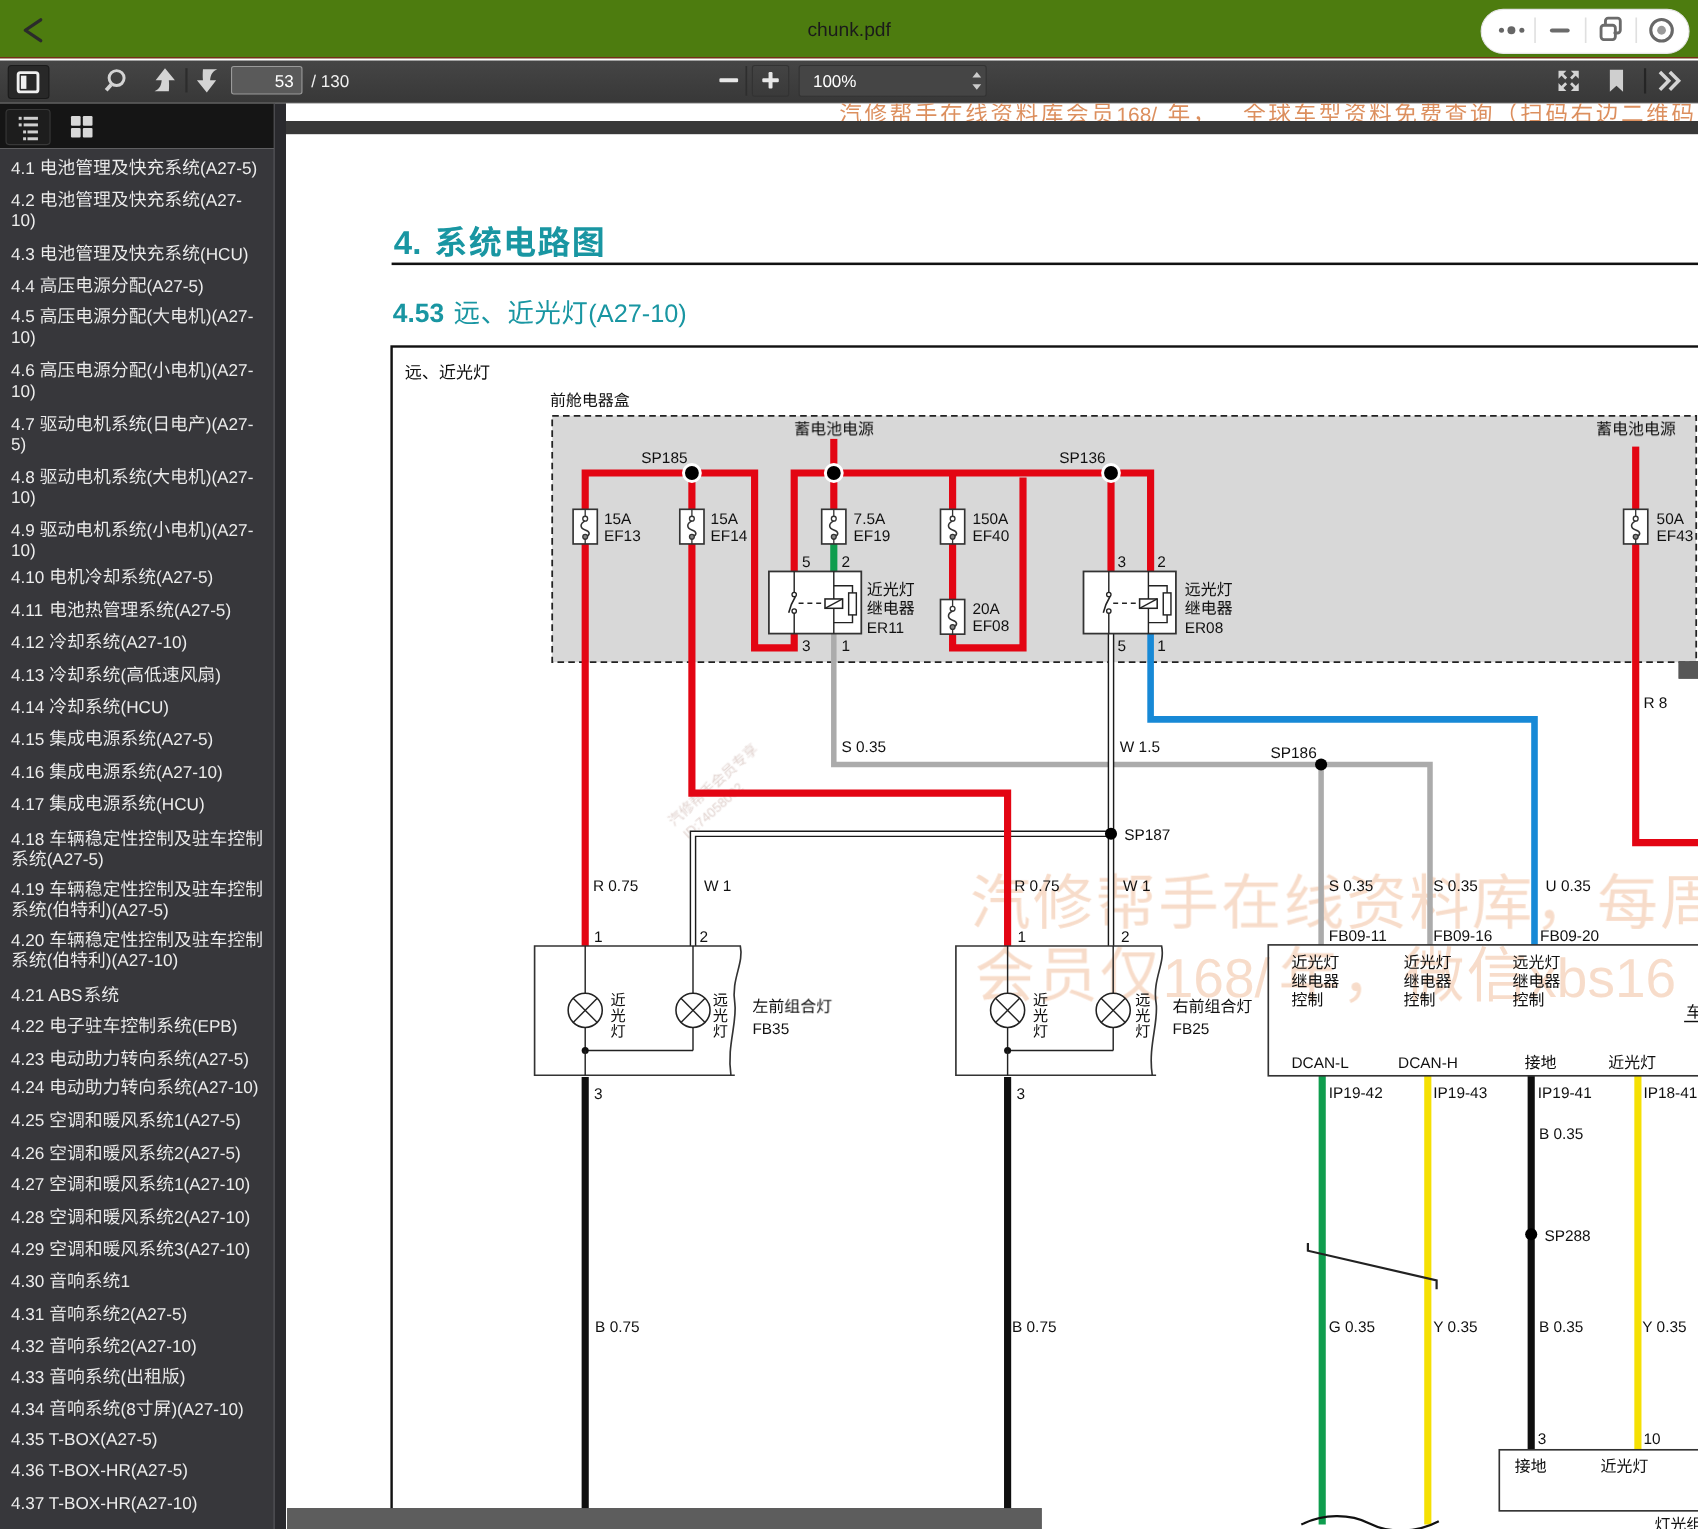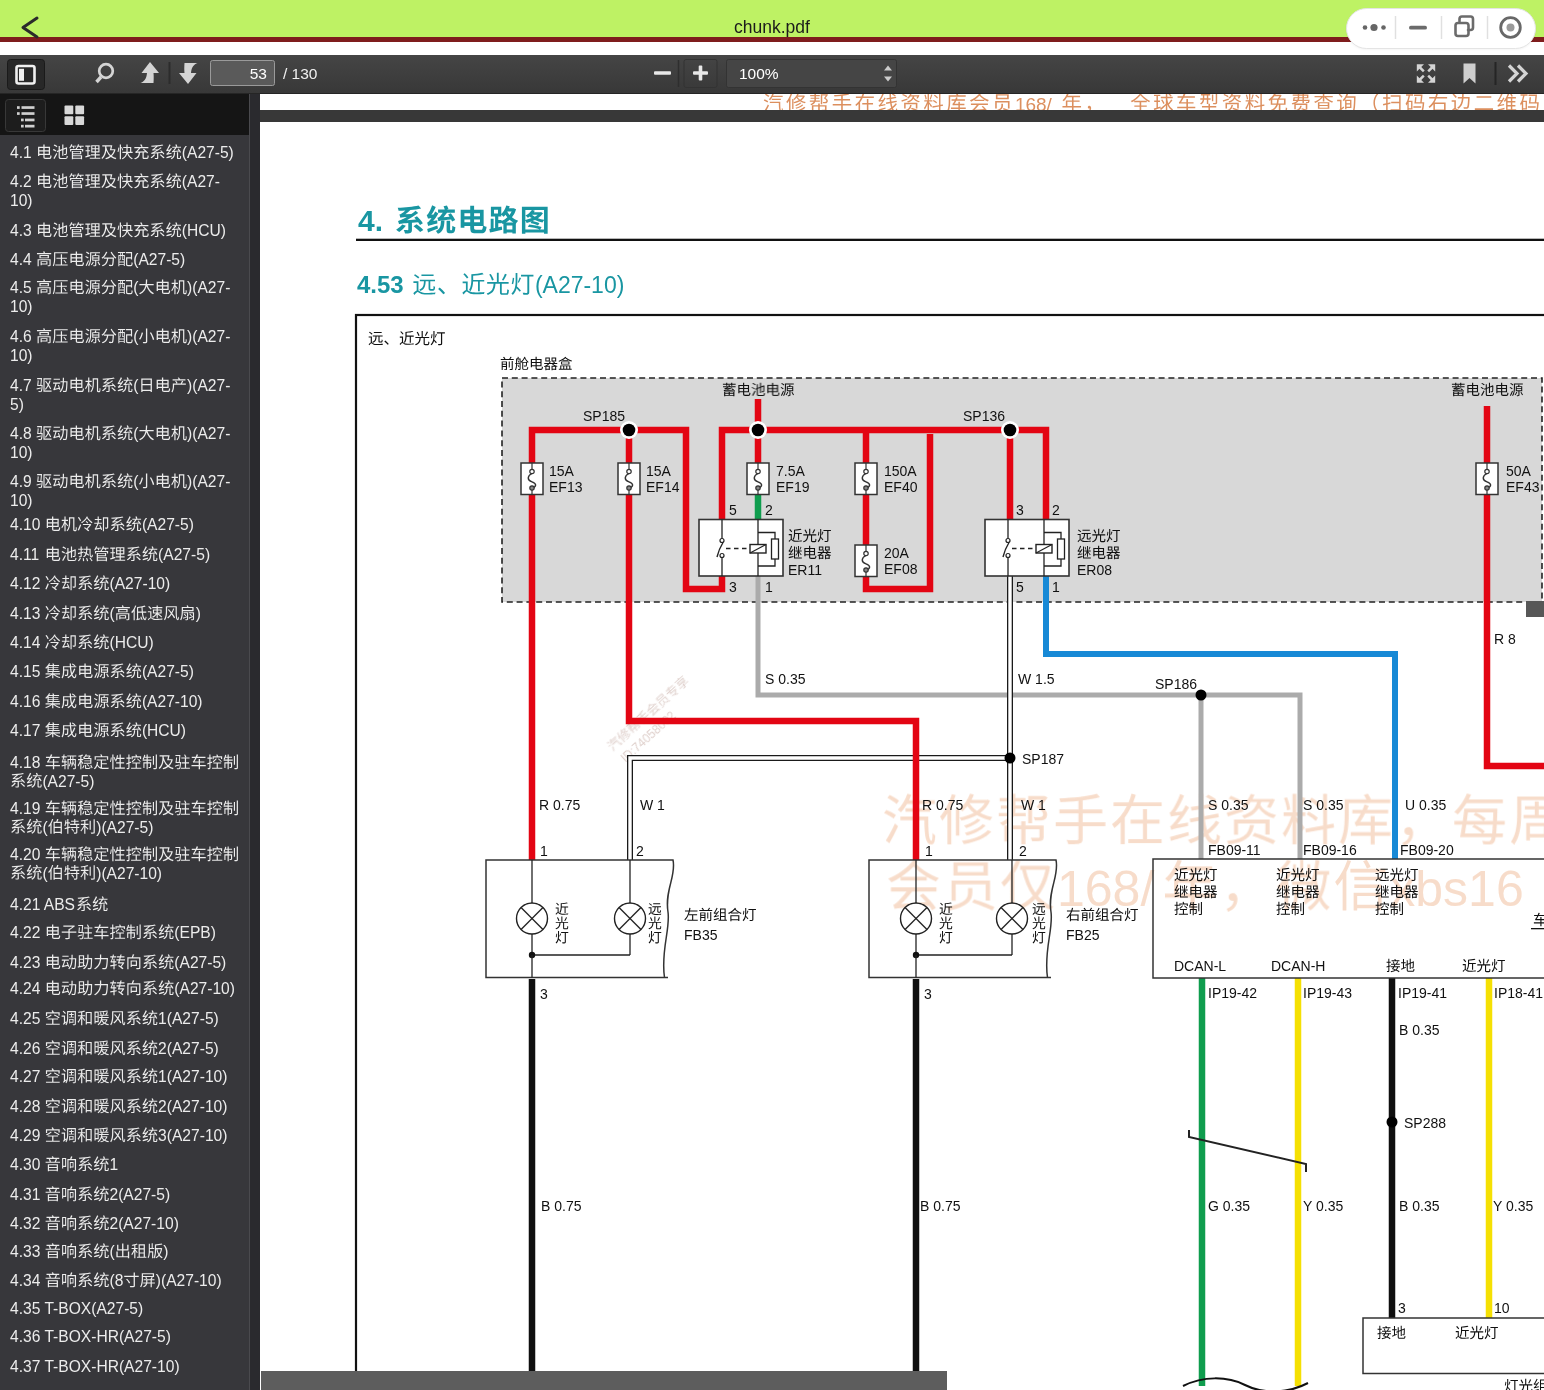--- a/index.html
+++ b/index.html
@@ -1,16 +1,16 @@
 <!DOCTYPE html>
 <html><head><meta charset="utf-8"><style>
 *{margin:0;padding:0;box-sizing:border-box}
 html,body{width:1544px;height:1390px;overflow:hidden;background:#fff;font-family:"Liberation Sans",sans-serif}
 #app{position:relative;width:1544px;height:1390px}
-.titlebar{position:absolute;left:0;top:0;width:1544px;height:42px;background:#bef264;border-bottom:5px solid #7f1d1d}
+.titlebar{position:absolute;left:0;top:0;width:1544px;height:53px;background:#4d7c0f;border-bottom:1px solid #7f1d1d}
 .title{position:absolute;left:0;right:0;top:17px;text-align:center;font-size:17.5px;color:#1b1b1b}
 .pill{position:absolute;right:8px;top:7.5px;width:190px;height:41px;border:1px solid #e4e4e4;border-radius:21px;background:#fff;box-shadow:0 1px 2px rgba(0,0,0,0.04)}
 .toolbar{position:absolute;left:0;top:55px;width:1544px;height:39px;background:linear-gradient(#454545,#383838);border-bottom:1px solid #252525}
 .sbheader{position:absolute;left:0;top:94px;width:249px;height:41px;background:#151515}
 .sidebar{position:absolute;left:0;top:135px;width:249px;height:1255px;background:#37373b}
 .resizer{position:absolute;left:249px;top:94px;width:11px;height:1296px;background:#2a2a2e;border-left:1px solid #4a4a4e}
 .viewer{position:absolute;left:260px;top:94px;width:1284px;height:1296px;background:#383838}
 .p52{position:absolute;left:260px;top:94px;width:1284px;height:16px;background:#fff}
 .p53{position:absolute;left:260px;top:122px;width:1284px;height:1268px;background:#fff}
 .hthumb{position:absolute;left:261px;top:1371px;width:686px;height:19px;background:#5d5d5d}

